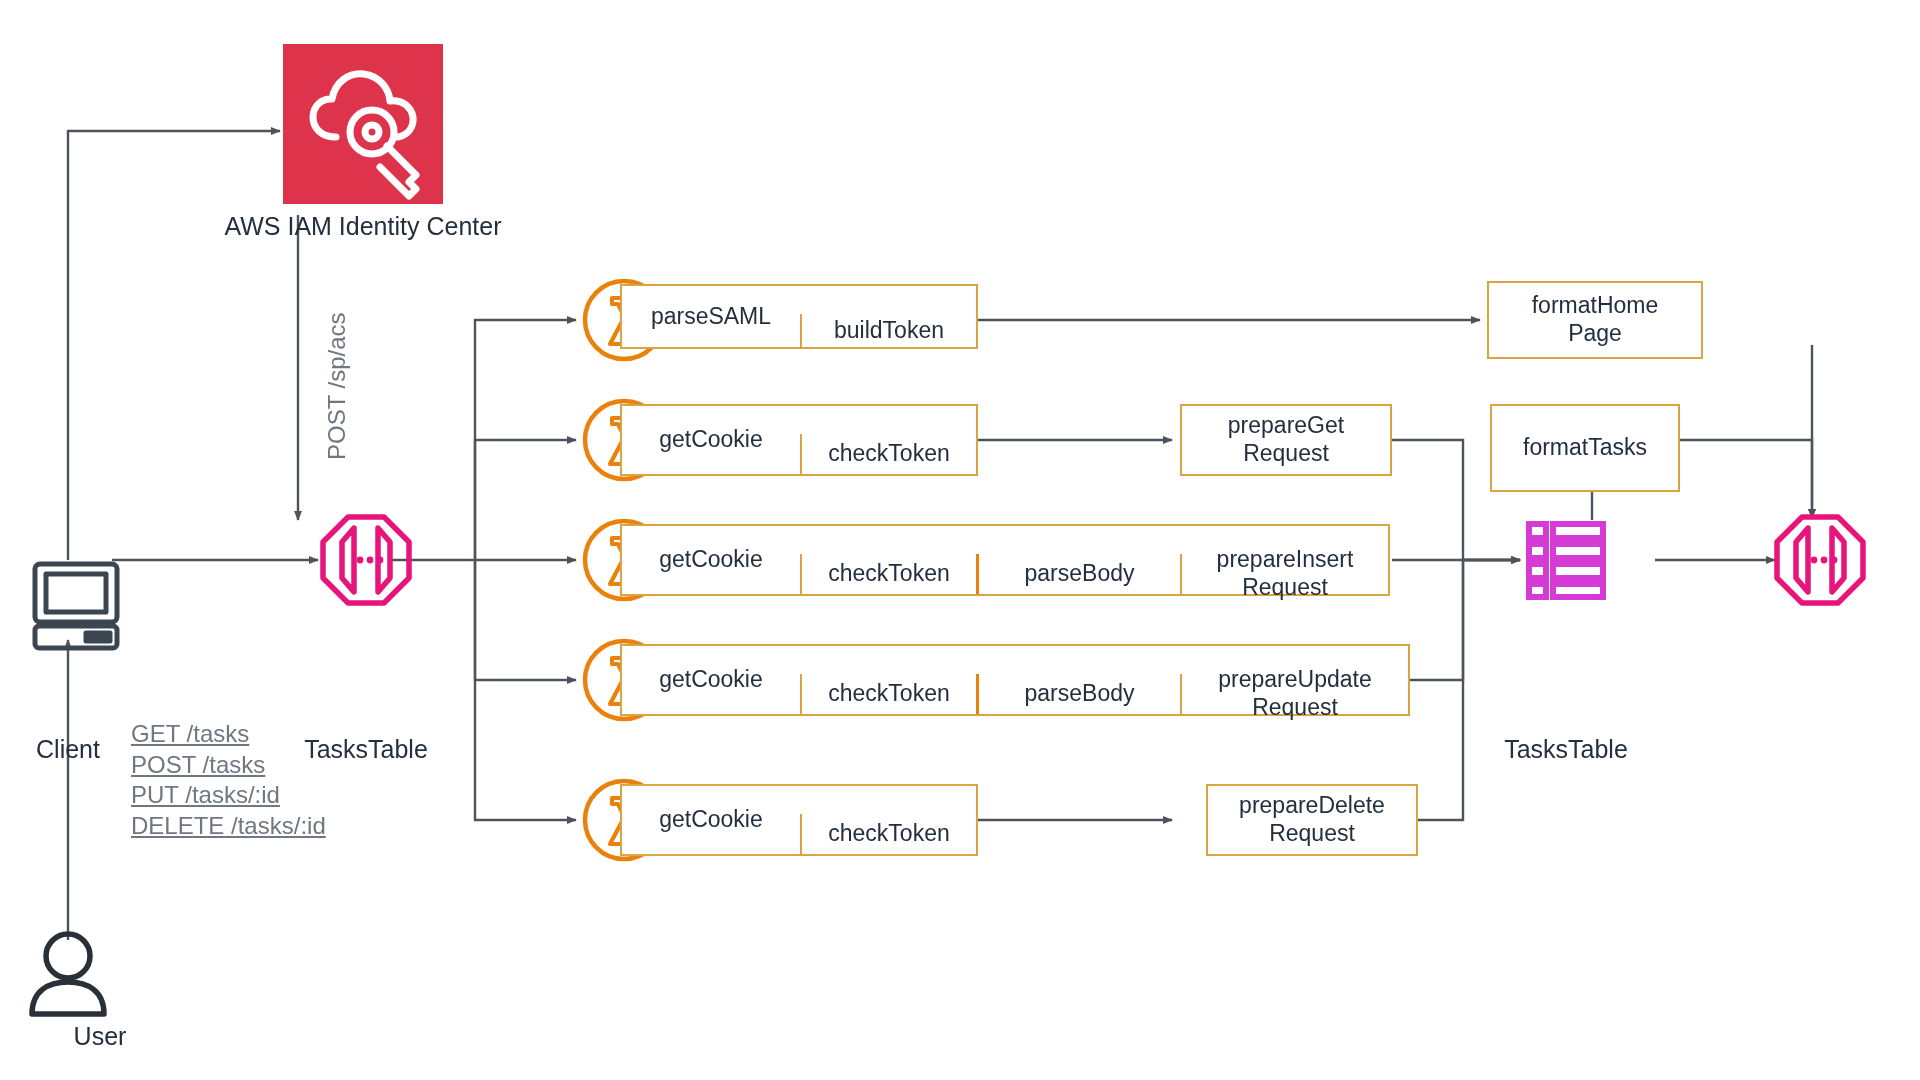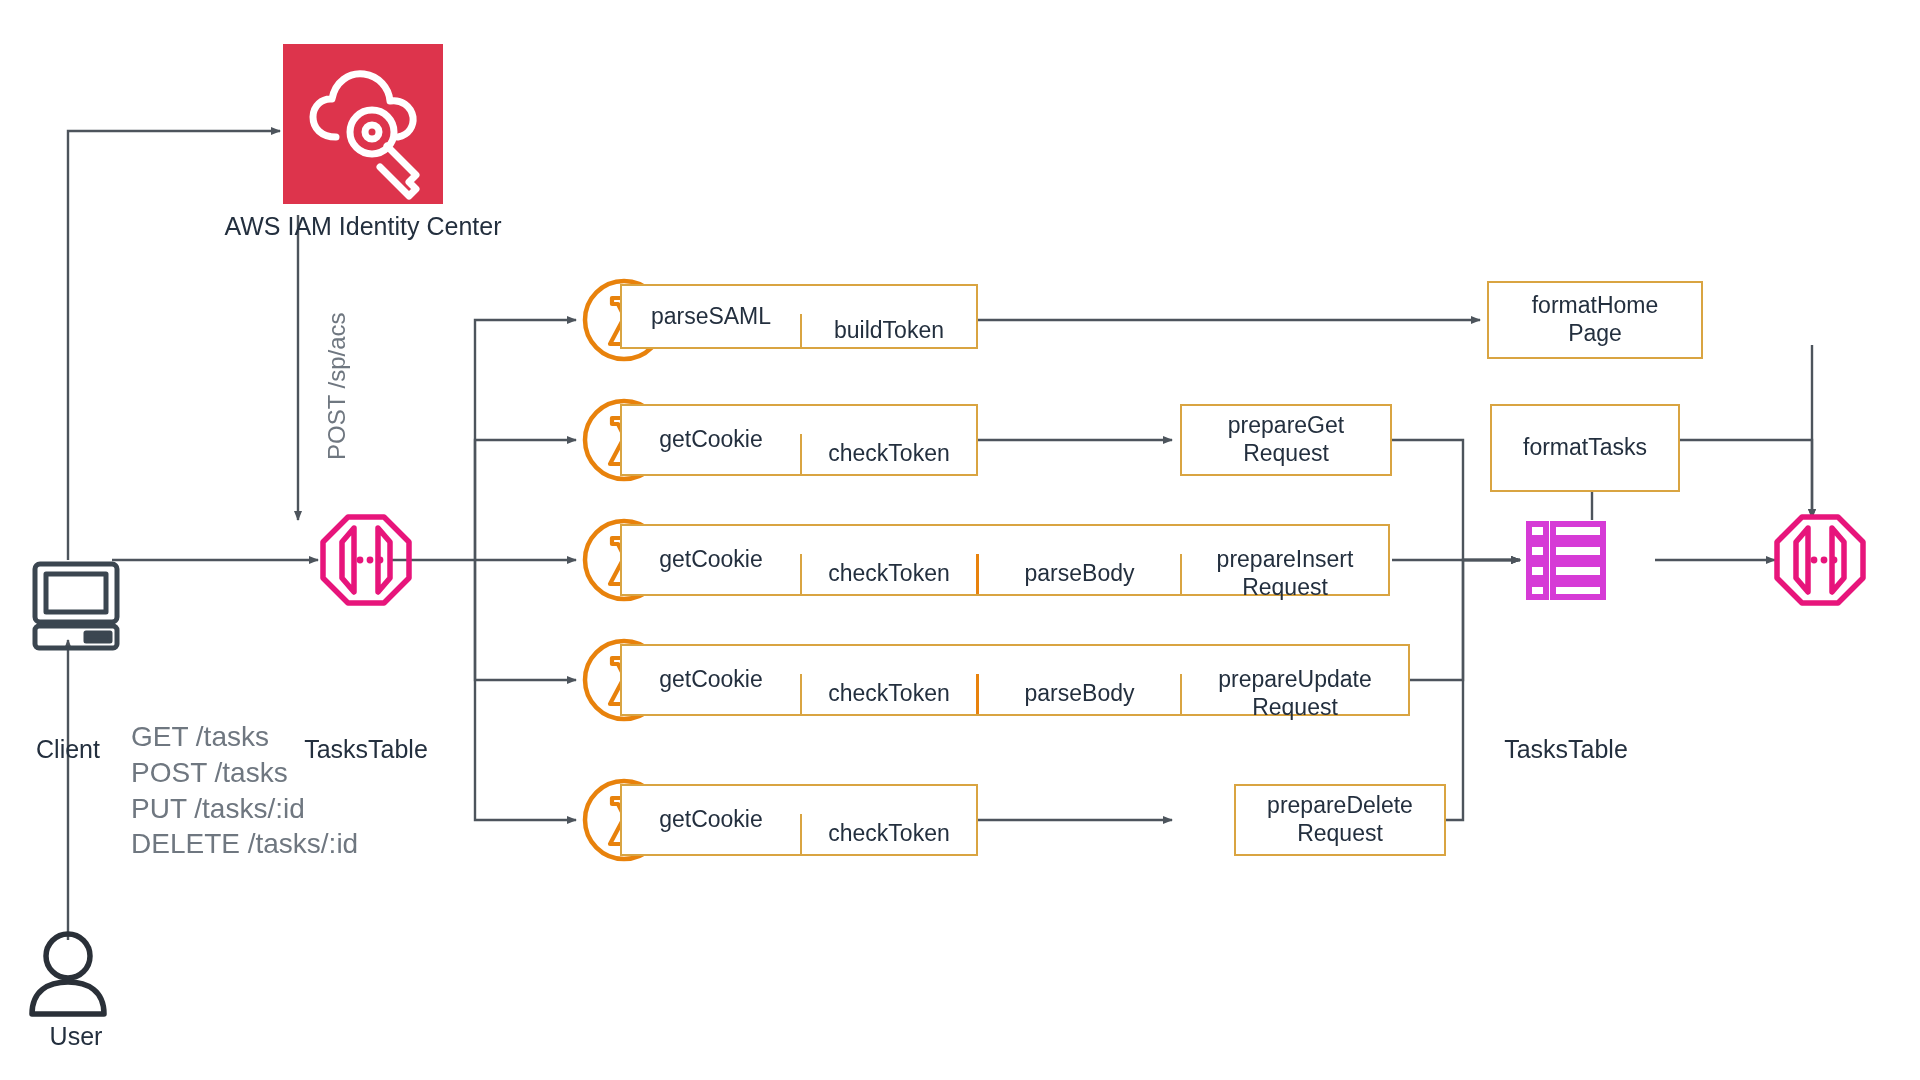--- a/index.html
+++ b/index.html
@@ -14,22 +14,22 @@
 
   
   .strip{position:absolute;display:flex;border:2px solid #d9a441;
          background:#fff;box-sizing:border-box;}
   .cell{display:flex;align-items:center;justify-content:center;
         text-align:center;color:#232f3e;font-size:23px;line-height:1.2;
         box-sizing:border-box;padding:2px 6px;}
   .cell + .cell{border-left:2px solid #d9a441;margin-top:28px;}
   .cell.hard{border-left:3px solid #e8820c;}
 
-  .edgelabel{position:absolute;color:#6f7780;font-size:28px;
-             line-height:1.28;white-space:nowrap;}
+  .edgelabel{position:absolute;color:#6f7780;font-size:24px;
+             line-height:1.28;white-space:nowrap;text-decoration:underline;}
   .vlabel{position:absolute;color:#6f7780;font-size:24px;white-space:nowrap;
           transform-origin:0 0;transform:rotate(-90deg);}
 </style>
 </head>
 <body>
 
 <div id="stage">
 
   <svg class="layer">
     <defs>
@@ -112,21 +112,21 @@
   </div>
 
   <div class="node" style="left:28px;top:930px;">
     <svg width="80" height="90" viewBox="0 0 80 90">
       <g fill="none" stroke="#2a3038" stroke-width="5.5" stroke-linejoin="round">
         <circle cx="40" cy="26" r="22"></circle>
         <path d="M4,84 C4,61 20,52 40,52 C60,52 76,61 76,84 Z"></path>
       </g>
     </svg>
   </div>
-  <div class="caption" style="left:8px;top:1022px;width:136px;">User</div>
+  <div class="caption" style="left:0px;top:1022px;width:136px;padding-left:32px;">User</div>
 
   <div class="node" style="left:318px;top:512px;">
     <svg width="96" height="96" viewBox="0 0 96 96">
       <g fill="none" stroke="#e7157b" stroke-width="5.5" stroke-linejoin="round">
         <path d="M30,5 L66,5 L91,30 L91,66 L66,91 L30,91 L5,66 L5,30 Z"></path>
         <path d="M36,16 L24,30 L24,66 L36,80 Z"></path>
         <path d="M60,16 L72,30 L72,66 L60,80 Z"></path>
       </g>
       <g fill="#e7157b">
         <circle cx="42" cy="48" r="3.4"></circle>
@@ -195,21 +195,21 @@
     <div class="cell" style="width:176px;">checkToken</div>
     <div class="cell hard" style="width:204px;">parseBody</div>
     <div class="cell" style="width:228px;white-space:pre-line;">prepareUpdate
 Request</div>
   </div>
 
   <div class="strip" style="left:620px;top:820px;height:72px;transform:translateY(-36px);">
     <div class="cell" style="width:178px;">getCookie</div>
     <div class="cell" style="width:176px;">checkToken</div>
   </div>
-  <div class="strip" style="left:1234px;top:820px;height:72px;transform:translateY(-36px);">
+  <div class="strip" style="left:1206px;top:820px;height:72px;transform:translateY(-36px);">
     <div class="cell" style="width:208px;white-space:pre-line;">prepareDelete
 Request</div>
   </div>
 
   <div class="strip" style="left:1487px;top:320px;height:78px;transform:translateY(-39px);">
     <div class="cell" style="width:212px;white-space:pre-line;">formatHome
 Page</div>
   </div>
 
   <div class="strip" style="left:1490px;top:440px;height:88px;transform:translateY(-36px);">

